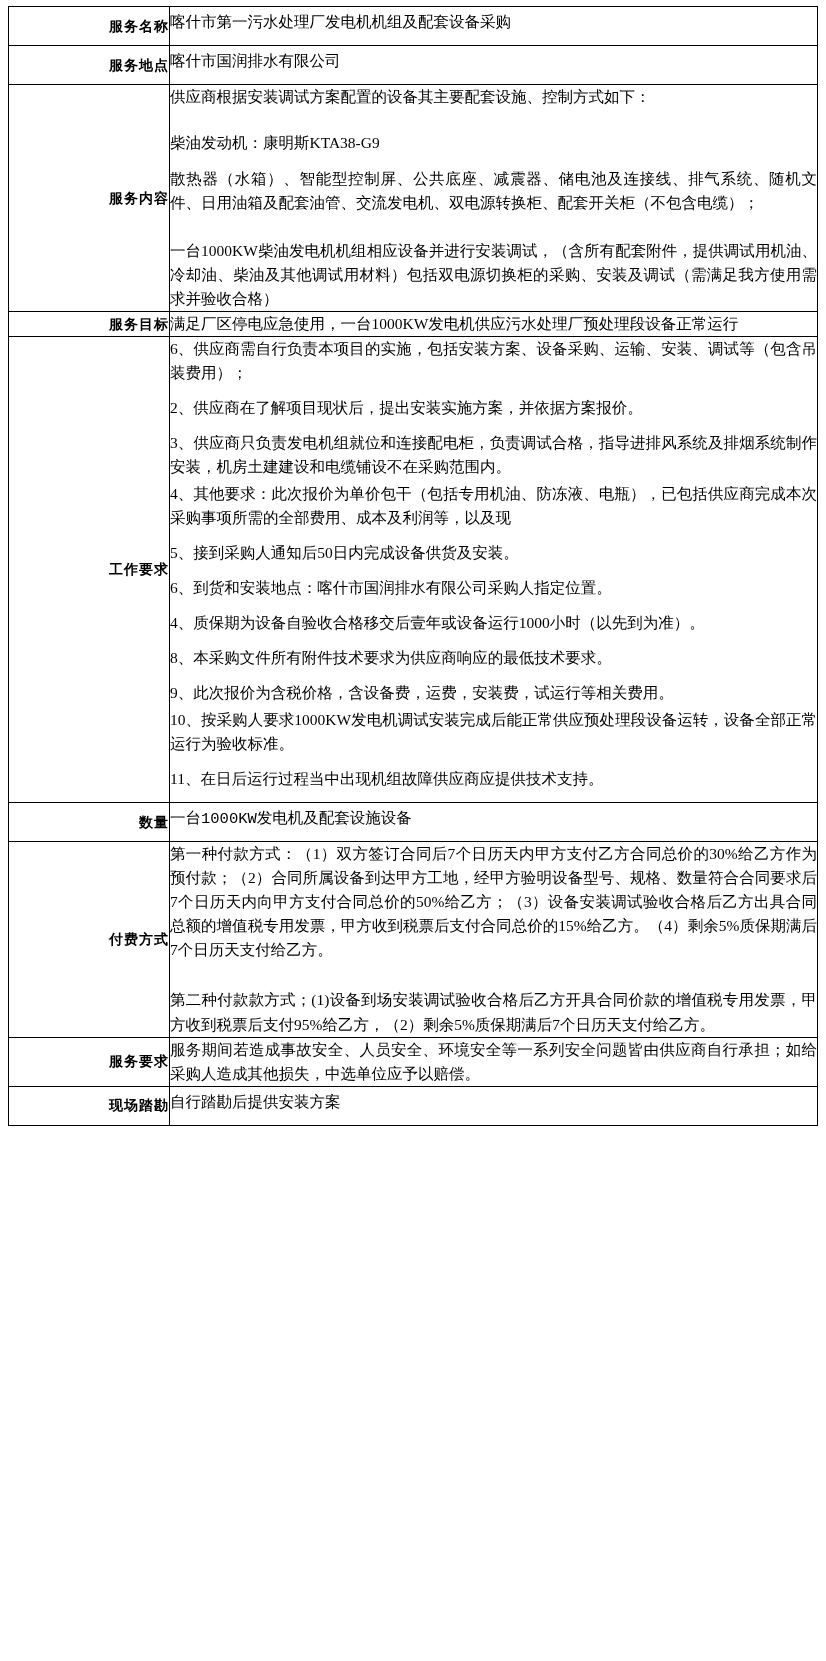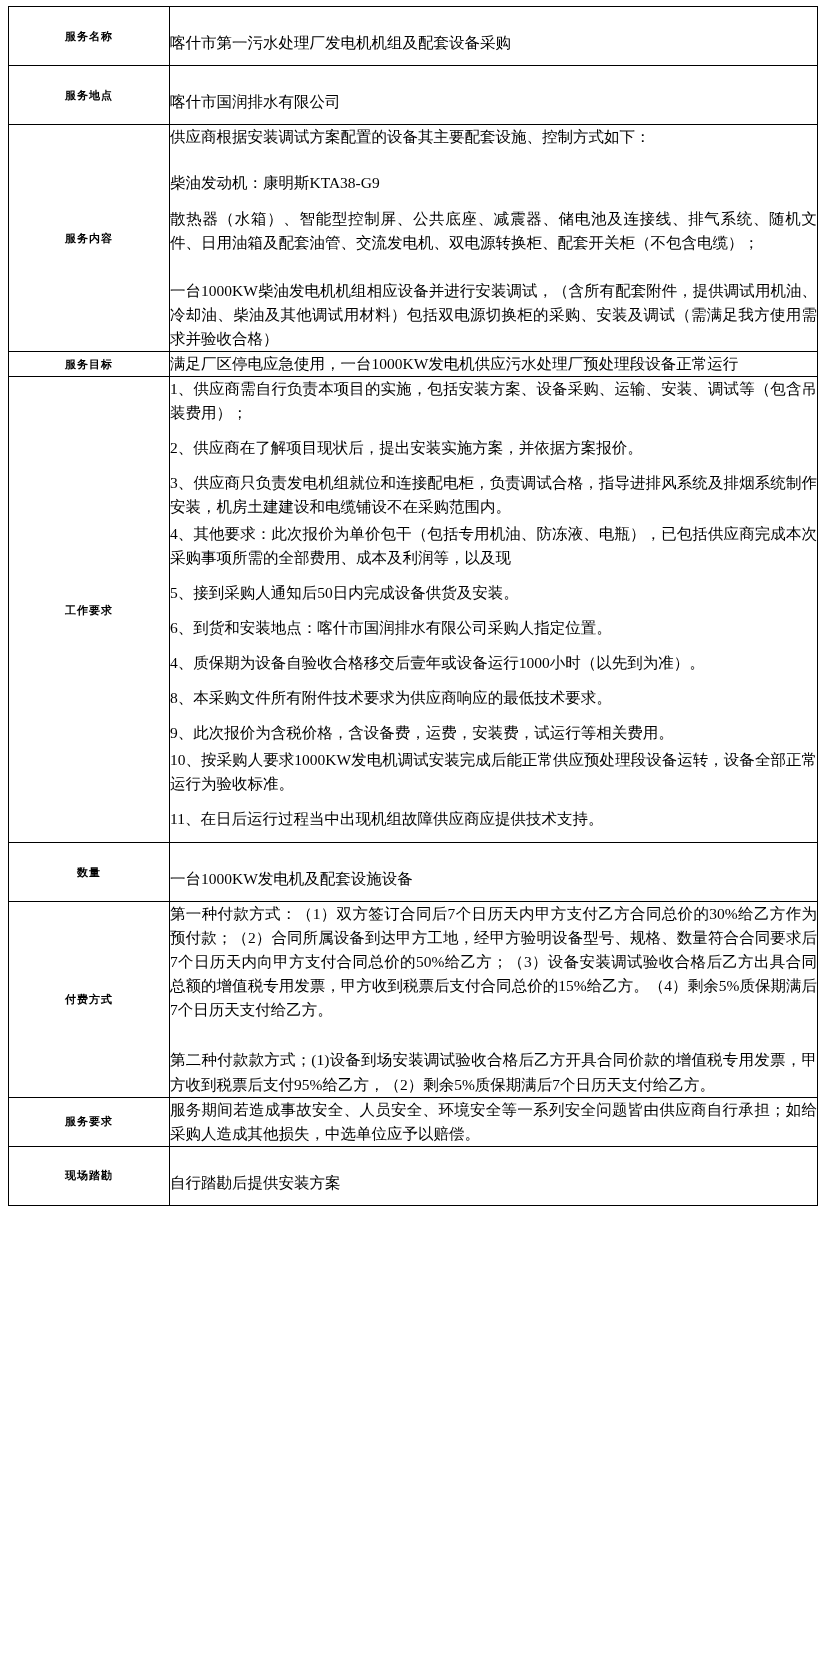--- a/index.html
+++ b/index.html
@@ -24,36 +24,37 @@
     table-layout: fixed;
     border: 1px solid #000;
   }
   table.spec td {
     border: 1px solid #000;
     vertical-align: middle;
     padding: 0;
   }
   td.label {
     width: 160px;
-    text-align: center;
+    text-align: right;
     font-weight: bold;
-    font-size: 11px;
+    font-size: 14px;
     letter-spacing: 1px;
     padding: 8px 4px;
     line-height: 1.5;
   }
   td.value {
     padding: 8px 10px 8px 12px;
     font-size: 15.5px;
     line-height: 1.55;
     text-align: justify;
   }
   td.value.single {
-    padding-top: 24px;
+    padding-top: 4px;
     padding-bottom: 10px;
+    font-family: Liberation Mono, monospace;
   }
   .para {
     margin: 0 0 14px 0;
   }
   .para:last-child {
     margin-bottom: 0;
   }
   .para.tight {
     margin-bottom: 6px;
   }
@@ -101,21 +102,21 @@
       </tr>
       <tr>
         <td class="label">服务目标</td>
         <td class="value cell-pad-lg">
           <p class="para">满足厂区停电应急使用，一台1000KW发电机供应污水处理厂预处理段设备正常运行</p>
         </td>
       </tr>
       <tr>
         <td class="label">工作要求</td>
         <td class="value block-list cell-pad-lg">
-          <p class="para">1、供应商需自行负责本项目的实施，包括安装方案、设备采购、运输、安装、调试等（包含吊装费用）；</p>
+          <p class="para">6、供应商需自行负责本项目的实施，包括安装方案、设备采购、运输、安装、调试等（包含吊装费用）；</p>
           <p class="para">2、供应商在了解项目现状后，提出安装实施方案，并依据方案报价。</p>
           <p class="para tight">3、供应商只负责发电机组就位和连接配电柜，负责调试合格，指导进排风系统及排烟系统制作安装，机房土建建设和电缆铺设不在采购范围内。</p>
           <p class="para">4、其他要求：此次报价为单价包干（包括专用机油、防冻液、电瓶），已包括供应商完成本次采购事项所需的全部费用、成本及利润等，以及现</p>
           <p class="para">5、接到采购人通知后50日内完成设备供货及安装。</p>
           <p class="para">6、到货和安装地点：喀什市国润排水有限公司采购人指定位置。</p>
           <p class="para">4、质保期为设备自验收合格移交后壹年或设备运行1000小时（以先到为准）。</p>
           <p class="para">8、本采购文件所有附件技术要求为供应商响应的最低技术要求。</p>
           <p class="para tight">9、此次报价为含税价格，含设备费，运费，安装费，试运行等相关费用。</p>
           <p class="para">10、按采购人要求1000KW发电机调试安装完成后能正常供应预处理段设备运转，设备全部正常运行为验收标准。</p>
           <p class="para">11、在日后运行过程当中出现机组故障供应商应提供技术支持。</p>

